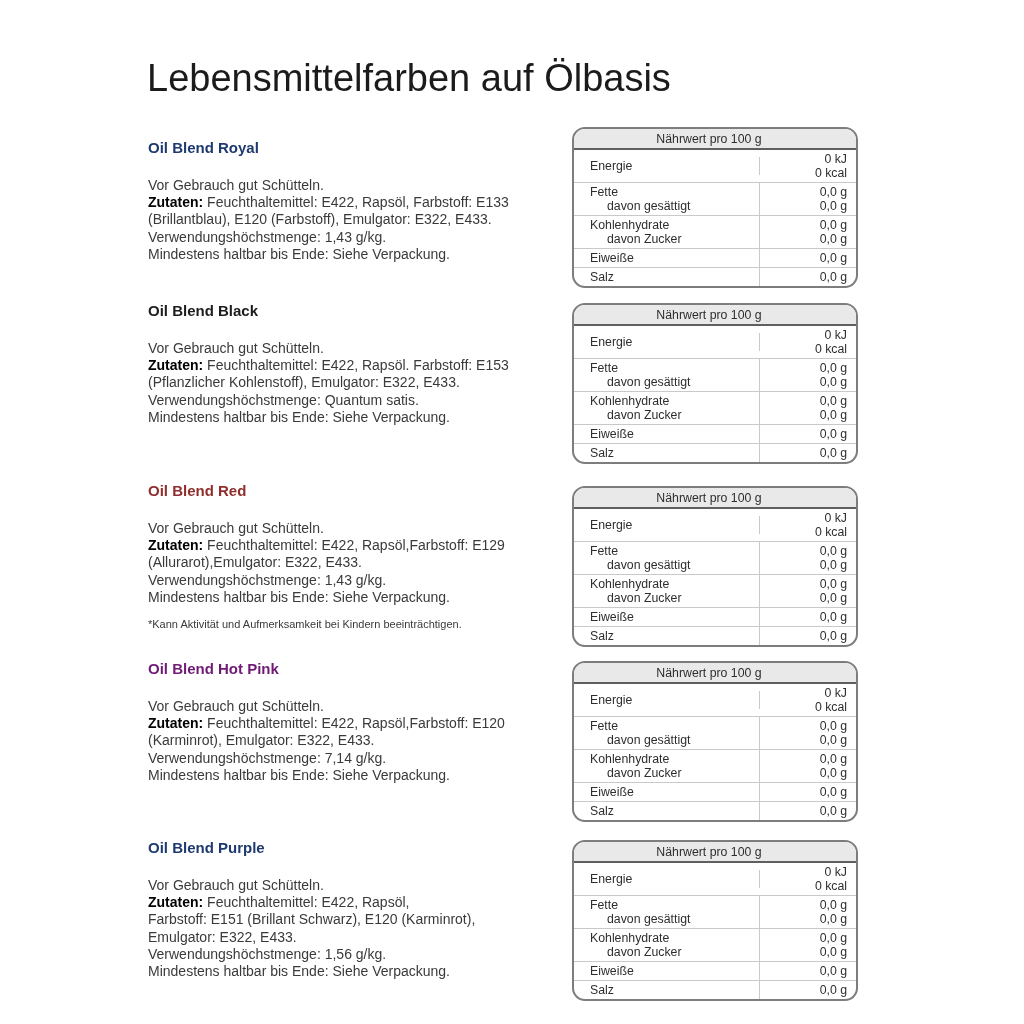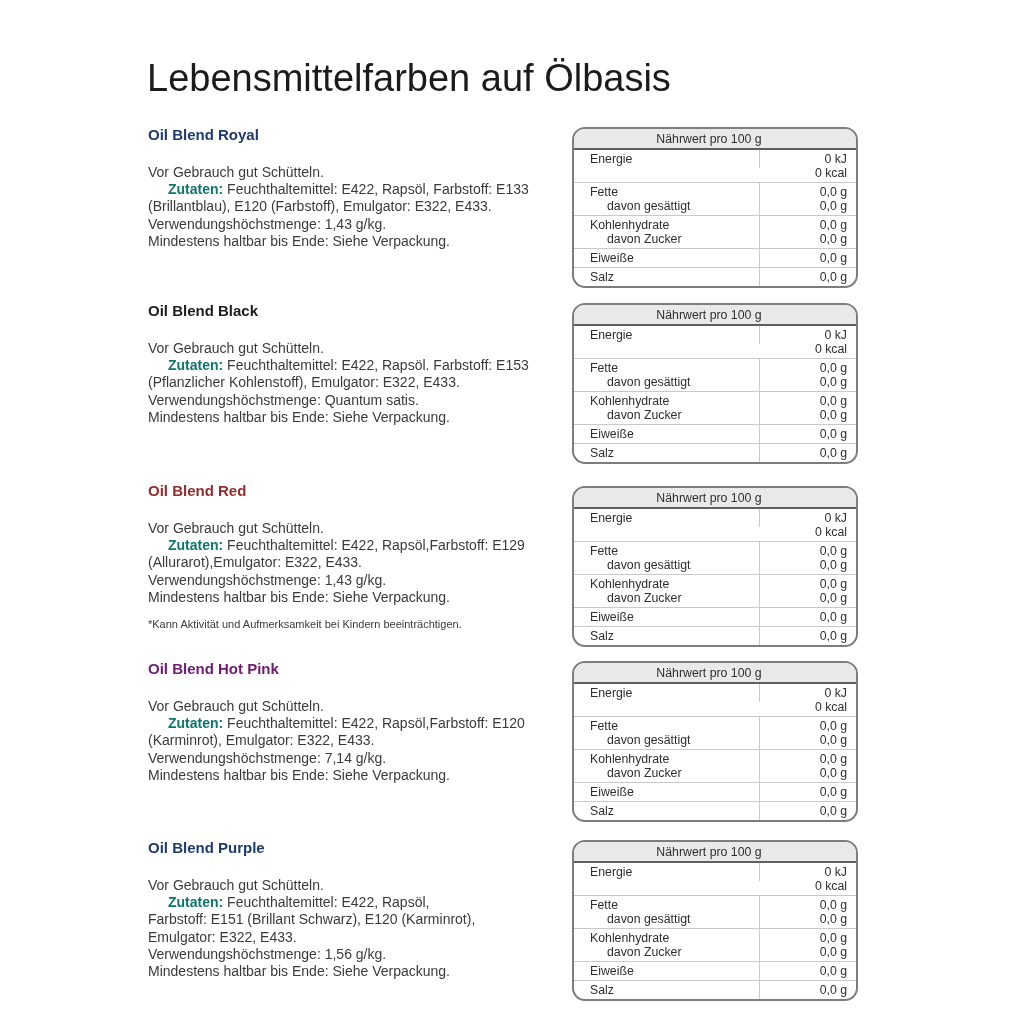--- a/index.html
+++ b/index.html
@@ -41,21 +41,21 @@
     font-weight: 700;
     margin-bottom: 21px;
     white-space: nowrap;
   }
   .body-text {
     font-size: 14px;
     line-height: 17.2px;
     color: #3a3a3a;
   }
   .line { display: block; white-space: nowrap; }
-  .line b { font-weight: 700; color: #0f766e; margin-left: 20px; }
+  .line b { font-weight: 700; color: #000000; }
   .note {
     display: block;
     font-size: 11px;
     line-height: 14px;
     margin-top: 11px;
     color: #3a3a3a;
     white-space: nowrap;
   }
   .table-slot {
     position: absolute;
@@ -74,21 +74,21 @@
   }
   .ntable-header {
     background: #e9e9e9;
     border-bottom: 2px solid #5f5f5f;
     text-align: center;
     padding: 3px 12px 2px 0;
     line-height: 14px;
   }
   .nrow {
     display: flex;
-    align-items: flex-start;
+    align-items: center;
     border-bottom: 1px solid #c9c9c9;
   }
   .nrow:last-child { border-bottom: none; }
   .nlabels {
     flex: 1 1 auto;
     border-right: 1px solid #c9c9c9;
     padding: 2px 0 2px 16px;
   }
   .nvals {
     flex: 0 0 96px;
@@ -104,21 +104,21 @@
 </style>
 </head>
 <body>
 
 <div class="page">
 
   <h1 class="page-title">Lebensmittelfarben auf Ölbasis</h1>
 
   <section class="product" style="top:126px">
     <div class="text-col">
-      <h2 class="product-title" style="color: rgb(30, 58, 110);">Oil Blend Royal</h2>
+      <h2 class="product-title" style="color: rgb(30, 58, 110); margin-top: 13px;">Oil Blend Royal</h2>
       <div class="body-text">
         <span class="line">Vor Gebrauch gut Schütteln.</span>
         <span class="line"><b>Zutaten:</b><span> Feuchthaltemittel: E422, Rapsöl, Farbstoff: E133</span></span>
         <span class="line">(Brillantblau), E120 (Farbstoff), Emulgator: E322, E433.</span>
         <span class="line">Verwendungshöchstmenge: 1,43 g/kg.</span>
         <span class="line">Mindestens haltbar bis Ende: Siehe Verpackung.</span>
       </div>
     </div>
     <div class="table-slot">
   <div class="ntable">

